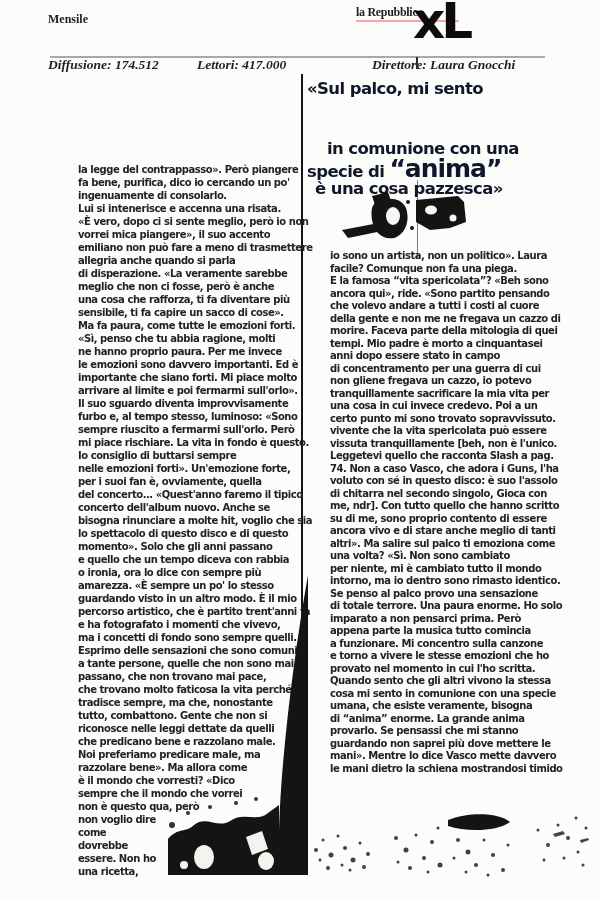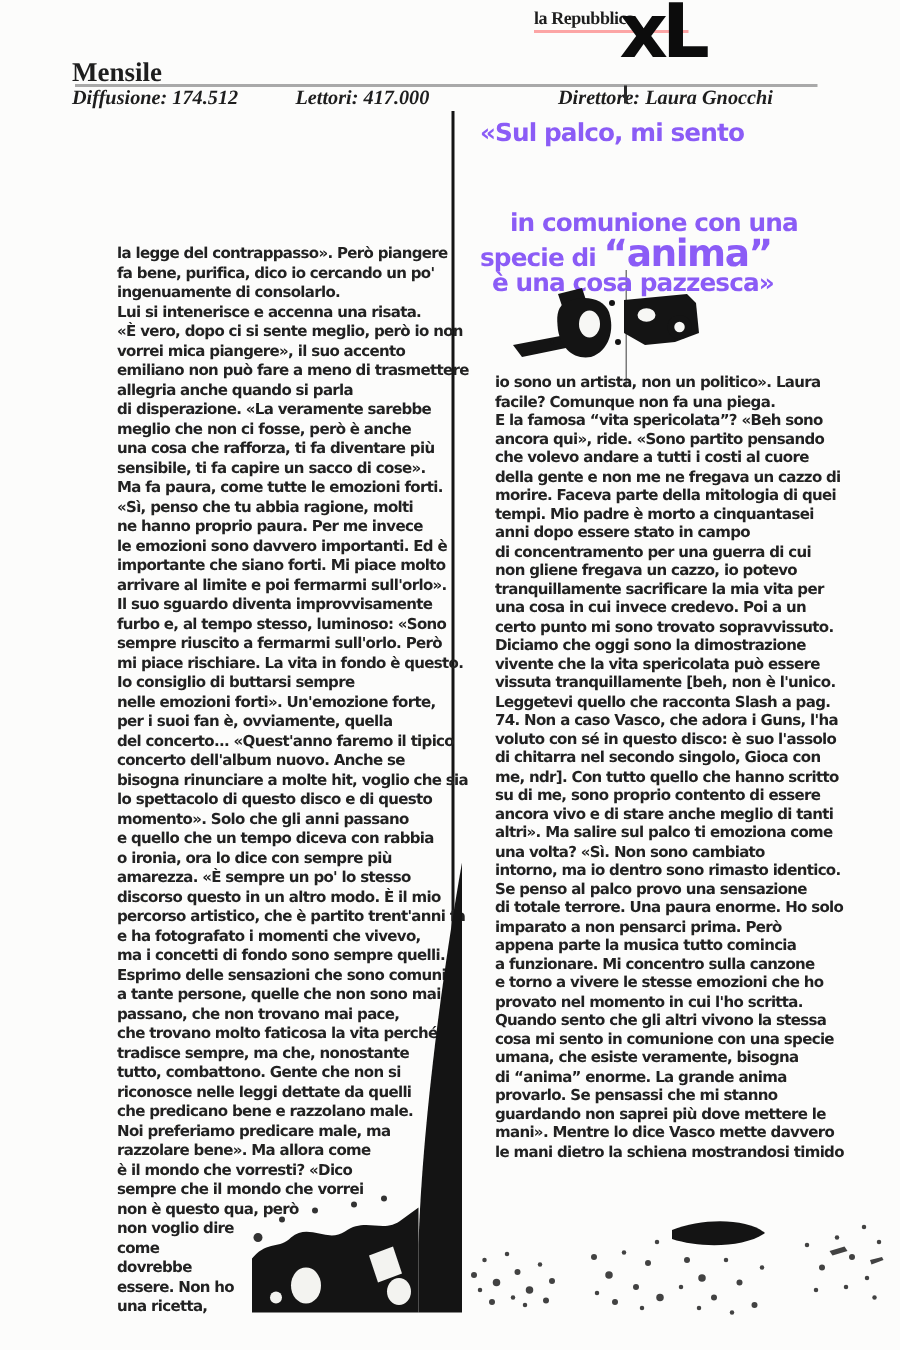--- a/index.html
+++ b/index.html
@@ -1,34 +1,34 @@
 <!DOCTYPE html>
 <html><head>
 <meta charset="utf-8">
 <style>
   html,body{margin:0;padding:0;}
   body{width:600px;height:900px;background:#fcfcfb;overflow:hidden;position:relative;
        font-family:"DejaVu Sans",sans-serif;color:#1e1e1e;}
   .abs{position:absolute;}
   
-  .masthead-freq{left:48px;top:12px;font-family:"Liberation Serif",serif;font-weight:bold;font-size:18px;margin-top:26px;}
+  .masthead-freq{left:48px;top:12px;font-family:"Liberation Serif",serif;font-weight:bold;font-size:12px;}
   .stat-row{font-family:"Liberation Serif",serif;font-weight:bold;font-size:13.5px;top:57px;font-style:italic;}
   .stat-diff{left:48px;}
   .stat-lett{left:197px;}
   .stat-dir{left:372px;}
   .logo-small{left:356px;top:5px;font-family:"Liberation Serif",serif;font-weight:bold;font-size:12px;
               border-bottom:2px solid #fca5a5;padding-right:36px;letter-spacing:-0.3px;}
   .logo-big{left:413px;top:-8px;font-size:50px;font-weight:bold;letter-spacing:-4px;
             font-family:"DejaVu Sans",sans-serif;color:#0c0c0c;}
   .hrule{left:50px;top:56px;width:495px;height:2px;background:#a9a9a9;}
   .crease-tick{left:416px;top:57px;width:2px;height:12px;background:#2a2a2a;}
   .crease-line{left:417px;top:180px;width:1px;height:78px;background:#7a7a7a;}
   .col-divider{left:301px;top:74px;width:2px;height:794px;background:#141414;}
   
-  .pull-quote{left:320px;top:79px;width:280px;font-weight:bold;color:#8b5cf6;letter-spacing:-0.6px;}
+  .pull-quote{left:307px;top:79px;width:280px;font-weight:bold;color:#0f172a;letter-spacing:-0.6px;}
   .q-line{display:block;height:20px;line-height:20px;font-size:16.5px;white-space:nowrap;}
   .q-ind2{margin-left:20px;margin-top:40px;}
   .q-ind4{margin-left:58px;}
   .q-ind5{margin-left:8px;}
   .q-big{font-size:25px;letter-spacing:-1px;}
   
   .bodycol{font-weight:bold;font-size:10px;letter-spacing:-0.45px;color:#222;}
   .col-left{left:78px;top:163px;width:228px;line-height:13px;}
   .col-right{left:330px;top:250px;width:262px;line-height:12.5px;}
   .tl{white-space:nowrap;}
@@ -84,21 +84,21 @@
       <div class="tl">nelle emozioni forti». Un'emozione forte,</div>
       <div class="tl">per i suoi fan è, ovviamente, quella</div>
       <div class="tl">del concerto... «Quest'anno faremo il tipico</div>
       <div class="tl">concerto dell'album nuovo. Anche se</div>
       <div class="tl">bisogna rinunciare a molte hit, voglio che sia</div>
       <div class="tl">lo spettacolo di questo disco e di questo</div>
       <div class="tl">momento». Solo che gli anni passano</div>
       <div class="tl">e quello che un tempo diceva con rabbia</div>
       <div class="tl">o ironia, ora lo dice con sempre più</div>
       <div class="tl">amarezza. «È sempre un po' lo stesso</div>
-      <div class="tl">discorso questo in un altro modo. È il mio</div>
+      <div class="tl">guardando visto in un altro modo. È il mio</div>
       <div class="tl">percorso artistico, che è partito trent'anni fa</div>
       <div class="tl">e ha fotografato i momenti che vivevo,</div>
       <div class="tl">ma i concetti di fondo sono sempre quelli.</div>
       <div class="tl">Esprimo delle sensazioni che sono comuni</div>
       <div class="tl">a tante persone, quelle che non sono mai</div>
       <div class="tl">passano, che non trovano mai pace,</div>
       <div class="tl">che trovano molto faticosa la vita perché</div>
       <div class="tl">tradisce sempre, ma che, nonostante</div>
       <div class="tl">tutto, combattono. Gente che non si</div>
       <div class="tl">riconosce nelle leggi dettate da quelli</div>
@@ -122,32 +122,32 @@
       <div class="tl">che volevo andare a tutti i costi al cuore</div>
       <div class="tl">della gente e non me ne fregava un cazzo di</div>
       <div class="tl">morire. Faceva parte della mitologia di quei</div>
       <div class="tl">tempi. Mio padre è morto a cinquantasei</div>
       <div class="tl">anni dopo essere stato in campo</div>
       <div class="tl">di concentramento per una guerra di cui</div>
       <div class="tl">non gliene fregava un cazzo, io potevo</div>
       <div class="tl">tranquillamente sacrificare la mia vita per</div>
       <div class="tl">una cosa in cui invece credevo. Poi a un</div>
       <div class="tl">certo punto mi sono trovato sopravvissuto.</div>
-      <div class="tl">Diciamo che oggi sono la dimostrazione</div>
       <div class="tl">vivente che la vita spericolata può essere</div>
       <div class="tl">vissuta tranquillamente [beh, non è l'unico.</div>
       <div class="tl">Leggetevi quello che racconta Slash a pag.</div>
       <div class="tl">74. Non a caso Vasco, che adora i Guns, l'ha</div>
       <div class="tl">voluto con sé in questo disco: è suo l'assolo</div>
       <div class="tl">di chitarra nel secondo singolo, Gioca con</div>
       <div class="tl">me, ndr]. Con tutto quello che hanno scritto</div>
       <div class="tl">su di me, sono proprio contento di essere</div>
       <div class="tl">ancora vivo e di stare anche meglio di tanti</div>
       <div class="tl">altri». Ma salire sul palco ti emoziona come</div>
       <div class="tl">una volta? «Sì. Non sono cambiato</div>
+      <div class="tl">per niente, mi è cambiato tutto il mondo</div>
       <div class="tl">intorno, ma io dentro sono rimasto identico.</div>
       <div class="tl">Se penso al palco provo una sensazione</div>
       <div class="tl">di totale terrore. Una paura enorme. Ho solo</div>
       <div class="tl">imparato a non pensarci prima. Però</div>
       <div class="tl">appena parte la musica tutto comincia</div>
       <div class="tl">a funzionare. Mi concentro sulla canzone</div>
       <div class="tl">e torno a vivere le stesse emozioni che ho</div>
       <div class="tl">provato nel momento in cui l'ho scritta.</div>
       <div class="tl">Quando sento che gli altri vivono la stessa</div>
       <div class="tl">cosa mi sento in comunione con una specie</div>

